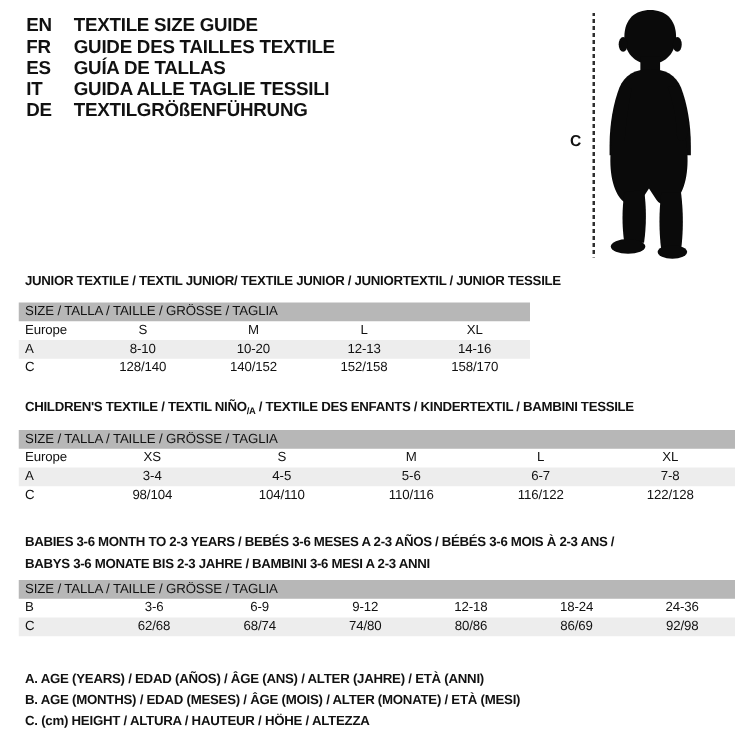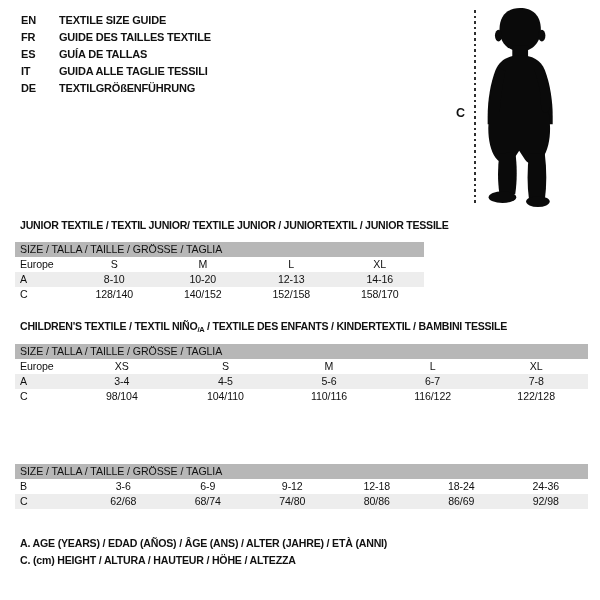--- a/index.html
+++ b/index.html
@@ -11,21 +11,21 @@
   html,body{margin:0;padding:0;background:#ffffff;}
   body{
     width:600px;height:600px;
     font-family:"Liberation Sans",sans-serif;
     color:var(--ink);
     -webkit-font-smoothing:antialiased;
   }
   .canvas{position:relative;width:600px;height:600px;background:#fff;overflow:hidden;}
 
   
-  .lang-block{position:absolute;left:21px;top:12px;font-weight:bold;font-size:11px;line-height:17px;letter-spacing:-0.2px;}
+  .lang-block{position:absolute;left:21px;top:12px;font-weight:bold;font-size:15px;line-height:17px;letter-spacing:-0.2px;}
   .lang-row{display:flex;white-space:nowrap;}
   .lang-code{width:38px;}
 
   
   .measure-line{
     position:absolute;left:474px;top:10px;width:2px;height:196px;
     background:repeating-linear-gradient(to bottom,#2e2e2e 0 2.6px,transparent 2.6px 5.6px);
   }
   .measure-label{position:absolute;left:456px;top:106px;font-weight:bold;font-size:12.5px;}
   .baby{position:absolute;left:487px;top:6px;}
@@ -36,21 +36,21 @@
   #title1{top:320px;text-align:right;}
   #title2{top:426px;line-height:17px;}
   .title-sub{font-size:7.5px;vertical-align:-2px;}
 
   
   .dtable{position:absolute;left:15px;font-size:10.6px;letter-spacing:-0.1px;}
   #table0{top:242px;width:409px;}
   #table1{top:344px;width:573px;}
   #table2{top:464px;width:573px;}
   .band{height:15px;line-height:15px;background:var(--band);padding-left:5px;box-sizing:border-box;}
-  .trow{display:flex;height:15px;line-height:15px;}
+  .trow{display:flex;height:15px;line-height:15px;justify-content:center;}
   .trow.zebra{background:var(--zebra);}
   .tlabel{width:55px;padding-left:5px;box-sizing:border-box;flex:none;}
   #table2 .tlabel{width:66px;}
   .tcell{flex:1;text-align:center;}
 
   
   .footnotes{position:absolute;left:20px;top:535px;font-weight:bold;font-size:10.6px;line-height:17.2px;letter-spacing:-0.2px;white-space:nowrap;}
 </style>
 </head>
 <body>
@@ -156,20 +156,24 @@
       <div class="trow">
         <span class="tlabel">C</span>
         <span class="tcell">98/104</span>
         <span class="tcell">104/110</span>
         <span class="tcell">110/116</span>
         <span class="tcell">116/122</span>
         <span class="tcell">122/128</span>
       </div>
     </div>
 
+  <div class="section-title" id="title2">
+    <div>BABIES 3-6 MONTH TO 2-3 YEARS / BEBÉS 3-6 MESES A 2-3 AÑOS / BÉBÉS 3-6 MOIS À 2-3 ANS /</div>
+    <div>BABYS 3-6 MONATE BIS 2-3 JAHRE / BAMBINI 3-6 MESI A 2-3 ANNI</div>
+  </div>
   <div class="dtable" id="table2">
       <div class="band">SIZE / TALLA / TAILLE / GRÖSSE / TAGLIA</div>
       <div class="trow">
         <span class="tlabel">B</span>
         <span class="tcell">3-6</span>
         <span class="tcell">6-9</span>
         <span class="tcell">9-12</span>
         <span class="tcell">12-18</span>
         <span class="tcell">18-24</span>
         <span class="tcell">24-36</span>
@@ -180,16 +184,17 @@
         <span class="tcell">68/74</span>
         <span class="tcell">74/80</span>
         <span class="tcell">80/86</span>
         <span class="tcell">86/69</span>
         <span class="tcell">92/98</span>
       </div>
     </div>
 
   <div class="footnotes">
     <div>A. AGE (YEARS) / EDAD (AÑOS) / ÂGE (ANS) / ALTER (JAHRE) / ETÀ (ANNI)</div>
+    <div>B. AGE (MONTHS) / EDAD (MESES) / ÂGE (MOIS) / ALTER (MONATE) / ETÀ (MESI)</div>
     <div>C. (cm) HEIGHT / ALTURA / HAUTEUR / HÖHE / ALTEZZA</div>
   </div>
 
 </div>
 
 </body></html>

